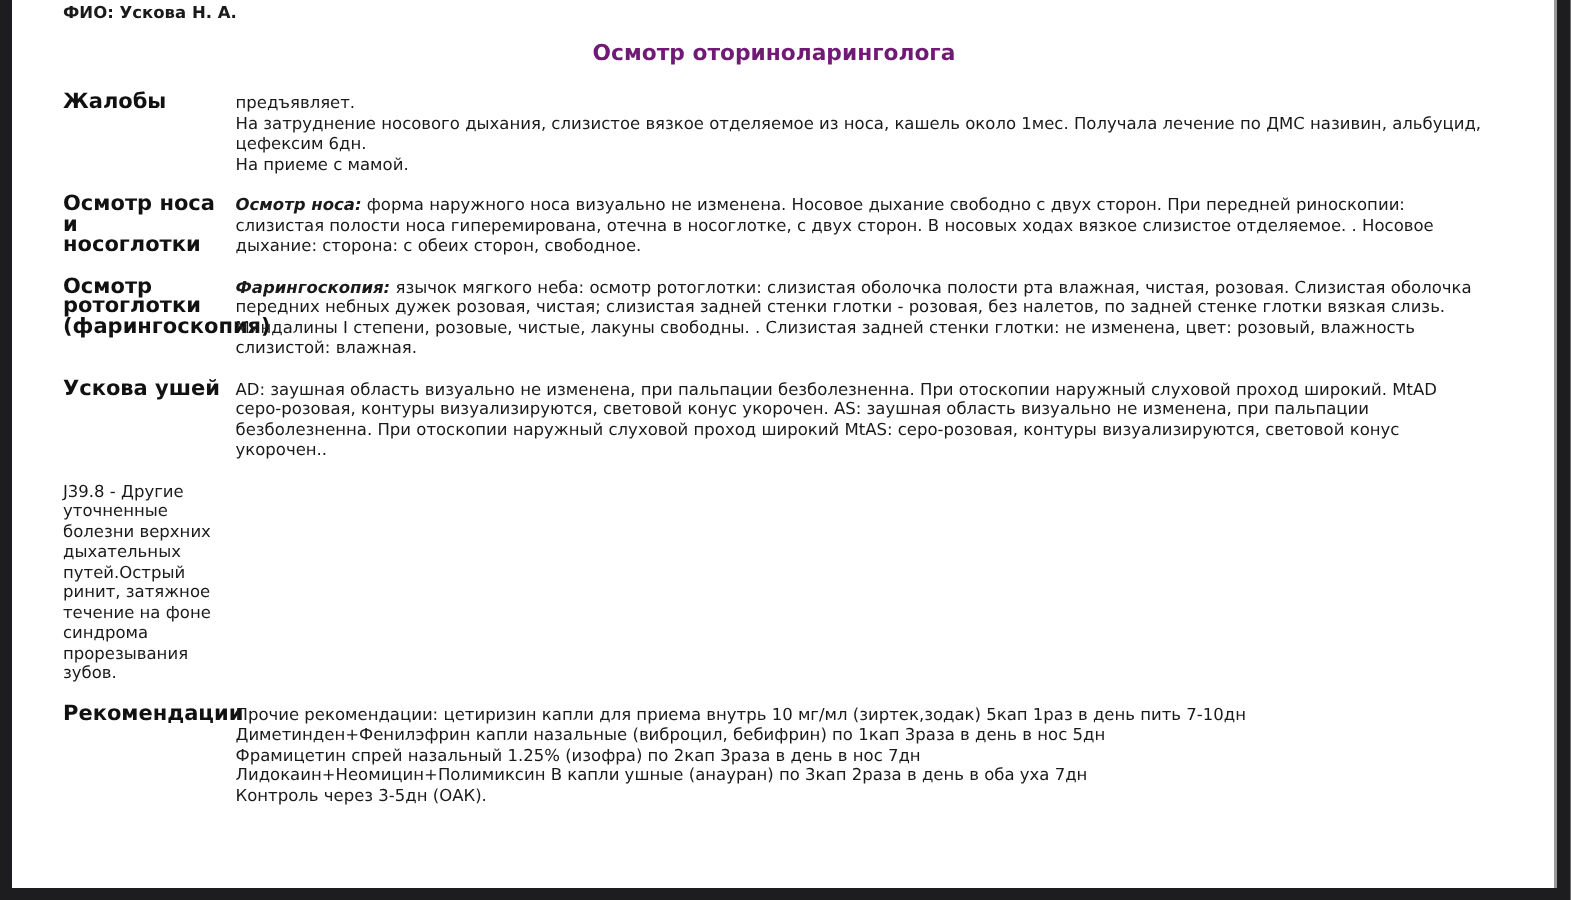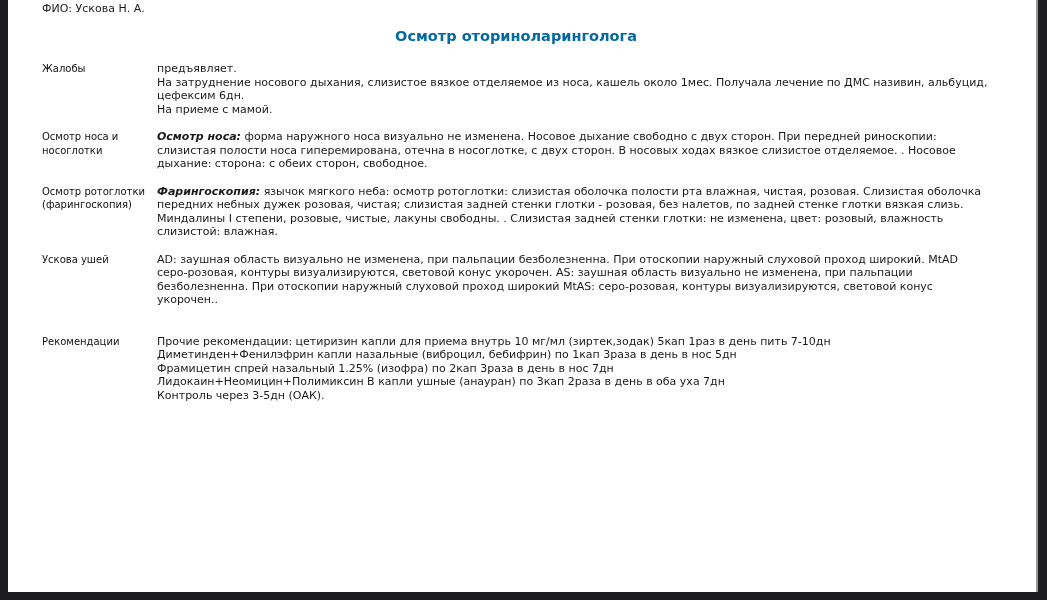--- a/index.html
+++ b/index.html
@@ -23,40 +23,41 @@
     overflow:hidden;
   }
   .content {
     padding:2px 46px 0 34px;
     color:#1a1a1a;
   }
   .fio {
     font-size:11px;
     line-height:14px;
     color:#1a1a1a;
+    font-weight:bold;
   }
   .doc-title {
     text-align:center;
     font-weight:bold;
     font-size:14.5px;
     line-height:17px;
     margin-top:12px;
-    color:#0369a1;
+    color:#701a75;
   }
   .rows {
     margin-top:17px;
   }
   .exam-row {
     display:grid;
     grid-template-columns:115px 1fr;
     margin-bottom:14px;
   }
   .row-label {
-    font-weight:normal;
-    font-size:10px;
+    font-weight:bold;
+    font-size:14px;
     line-height:13.5px;
     padding-right:10px;
     color:#111111;
   }
   .row-value {
     font-size:11px;
     line-height:13.5px;
     white-space:pre-line;
     color:#1a1a1a;
   }
@@ -88,20 +89,21 @@
     <div class="row-value"><span class="b">Фарингоскопия:</span><span> язычок мягкого неба: осмотр ротоглотки: слизистая оболочка полости рта влажная, чистая, розовая. Слизистая оболочка передних небных дужек розовая, чистая; слизистая задней стенки глотки - розовая, без налетов, по задней стенке глотки вязкая слизь. Миндалины I степени,  розовые, чистые, лакуны свободны. . Слизистая задней стенки глотки: не изменена, цвет: розовый, влажность слизистой: влажная.</span></div>
   </div>
 
   <div class="exam-row">
     <div class="row-label">Ускова ушей</div>
     <div class="row-value"><span>AD: заушная область визуально не изменена, при пальпации безболезненна. При отоскопии наружный слуховой проход широкий.  MtAD серо-розовая, контуры визуализируются, световой конус укорочен. AS: заушная область визуально не изменена, при пальпации безболезненна. При отоскопии наружный слуховой проход широкий MtAS: серо-розовая, контуры визуализируются, световой конус укорочен..</span></div>
   </div>
 
 
   <div class="exam-row">
+    <div class="row-value"><span>J39.8 - Другие уточненные болезни верхних дыхательных путей.Острый ринит, затяжное течение на фоне синдрома прорезывания зубов.</span></div>
   </div>
 
   <div class="exam-row">
     <div class="row-label">Рекомендации</div>
     <div class="row-value"><span>Прочие рекомендации: цетиризин капли для приема внутрь 10 мг/мл (зиртек,зодак) 5кап 1раз в день пить 7-10дн
 Диметинден+Фенилэфрин капли назальные (виброцил, бебифрин) по 1кап 3раза в день в нос 5дн
 Фрамицетин спрей назальный 1.25% (изофра) по 2кап 3раза в день в нос 7дн
 Лидокаин+Неомицин+Полимиксин В капли ушные (анауран) по 3кап 2раза в день в оба уха 7дн
 Контроль через 3-5дн (ОАК).</span></div>
   </div>

